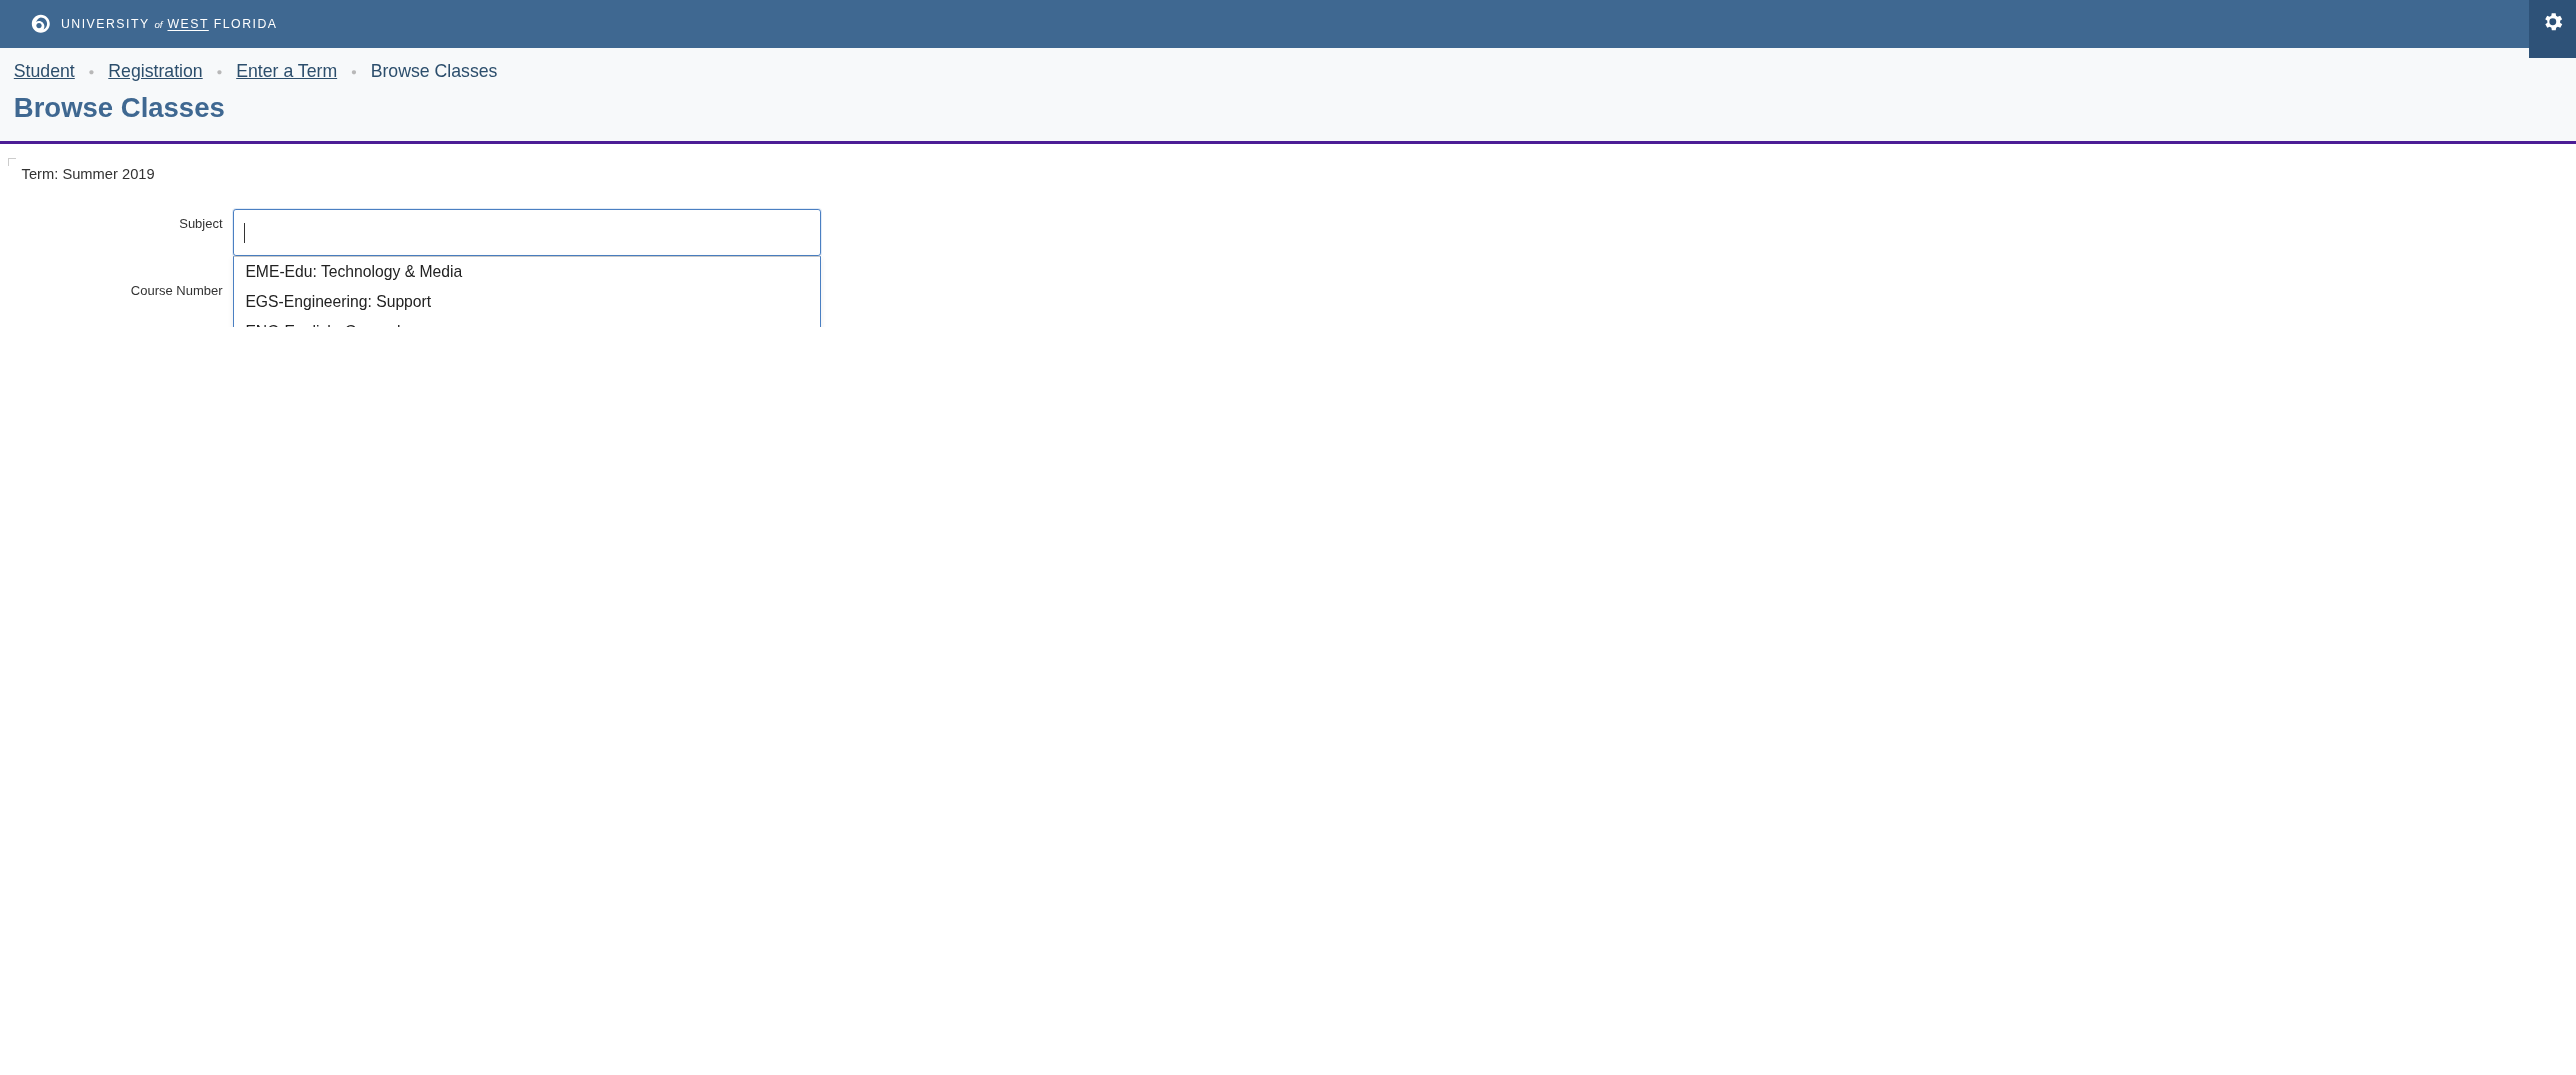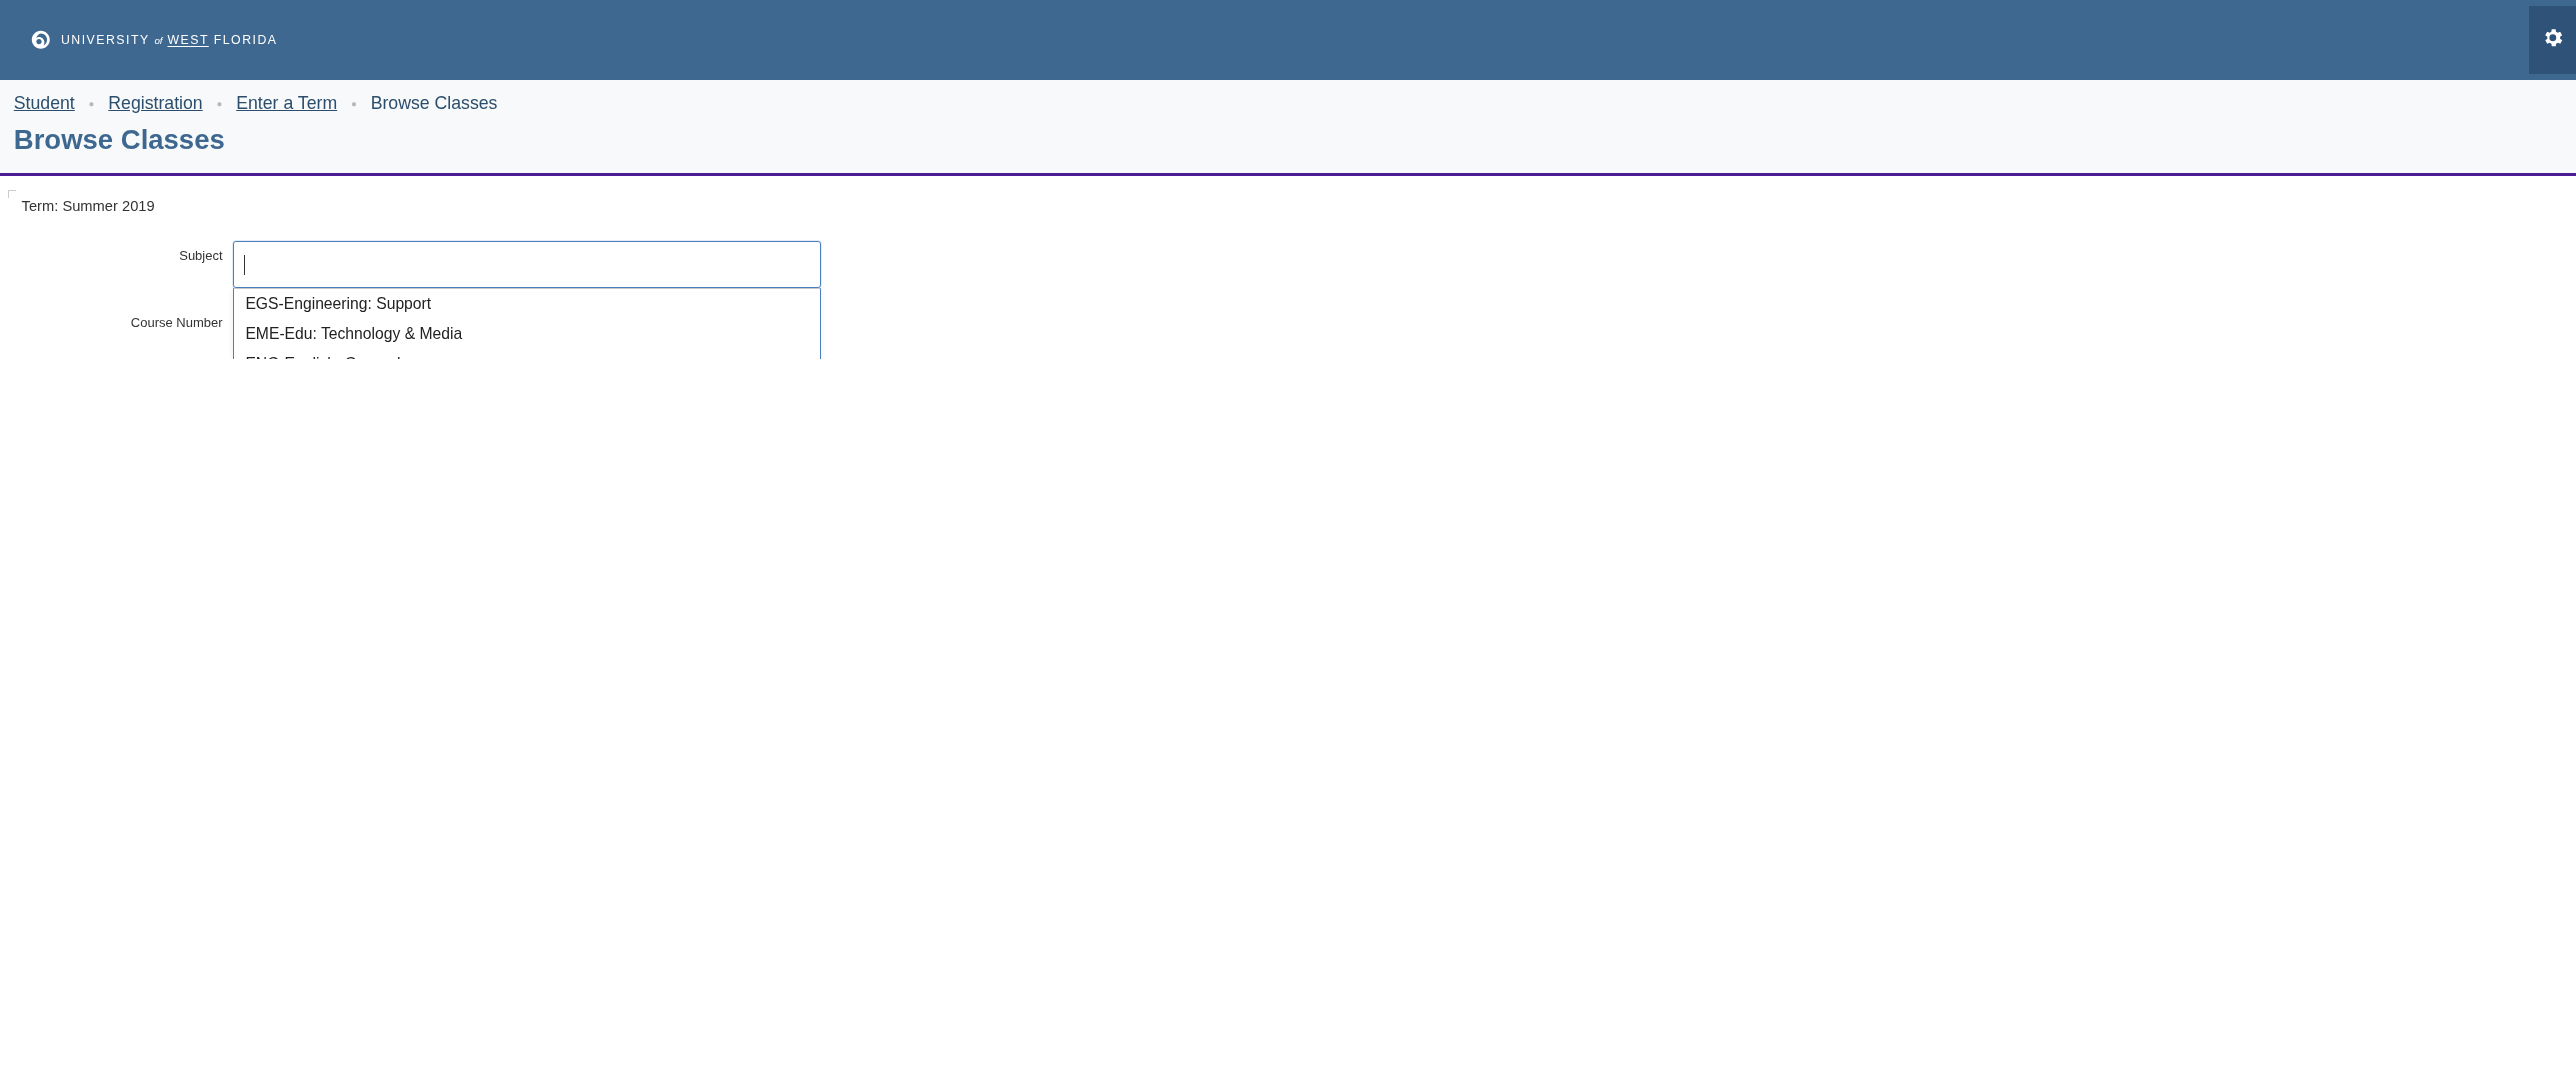--- a/index.html
+++ b/index.html
@@ -7,21 +7,21 @@
       padding: 0;
       box-sizing: border-box;
     }
     body {
       font-family: -apple-system, BlinkMacSystemFont, "Segoe UI", Helvetica, Arial, sans-serif;
       background: #ffffff;
       color: #333;
     }
     .header-bar {
       background: #3f6891;
-      height: 80px;
+      height: 48px;
       display: flex;
       align-items: center;
       justify-content: space-between;
       padding: 0 0 0 29.5px;
     }
     .logo-wrap {
       display: flex;
       align-items: center;
       gap: 9.8px;
     }
@@ -224,22 +224,22 @@
 <div class="content">
   <div class="content-corner-tl"></div>
   <div class="term-text">Term: Summer 2019</div>
 
   <div class="form-row">
     <div class="form-label">Subject</div>
     <div class="combo-wrap">
       <input type="text" class="combo-input" value="" style="">
       <div class="combo-cursor"></div>
       <div class="dropdown" id="dropdown">
+          <div class="dropdown-item">EME-Edu: Technology &amp; Media</div>
           <div class="dropdown-item">EGS-Engineering: Support</div>
-          <div class="dropdown-item">EME-Edu: Technology &amp; Media</div>
           <div class="dropdown-item">ENG-English: General</div>
           <div class="dropdown-item">ENL-English Literature</div>
           <div class="dropdown-item">ENT-Entrepreneurship</div>
           <div class="dropdown-item">ESC-Earth Science</div>
         </div>
     </div>
   </div>
 
   <div class="form-row">
     <div class="form-label">Course Number</div>

